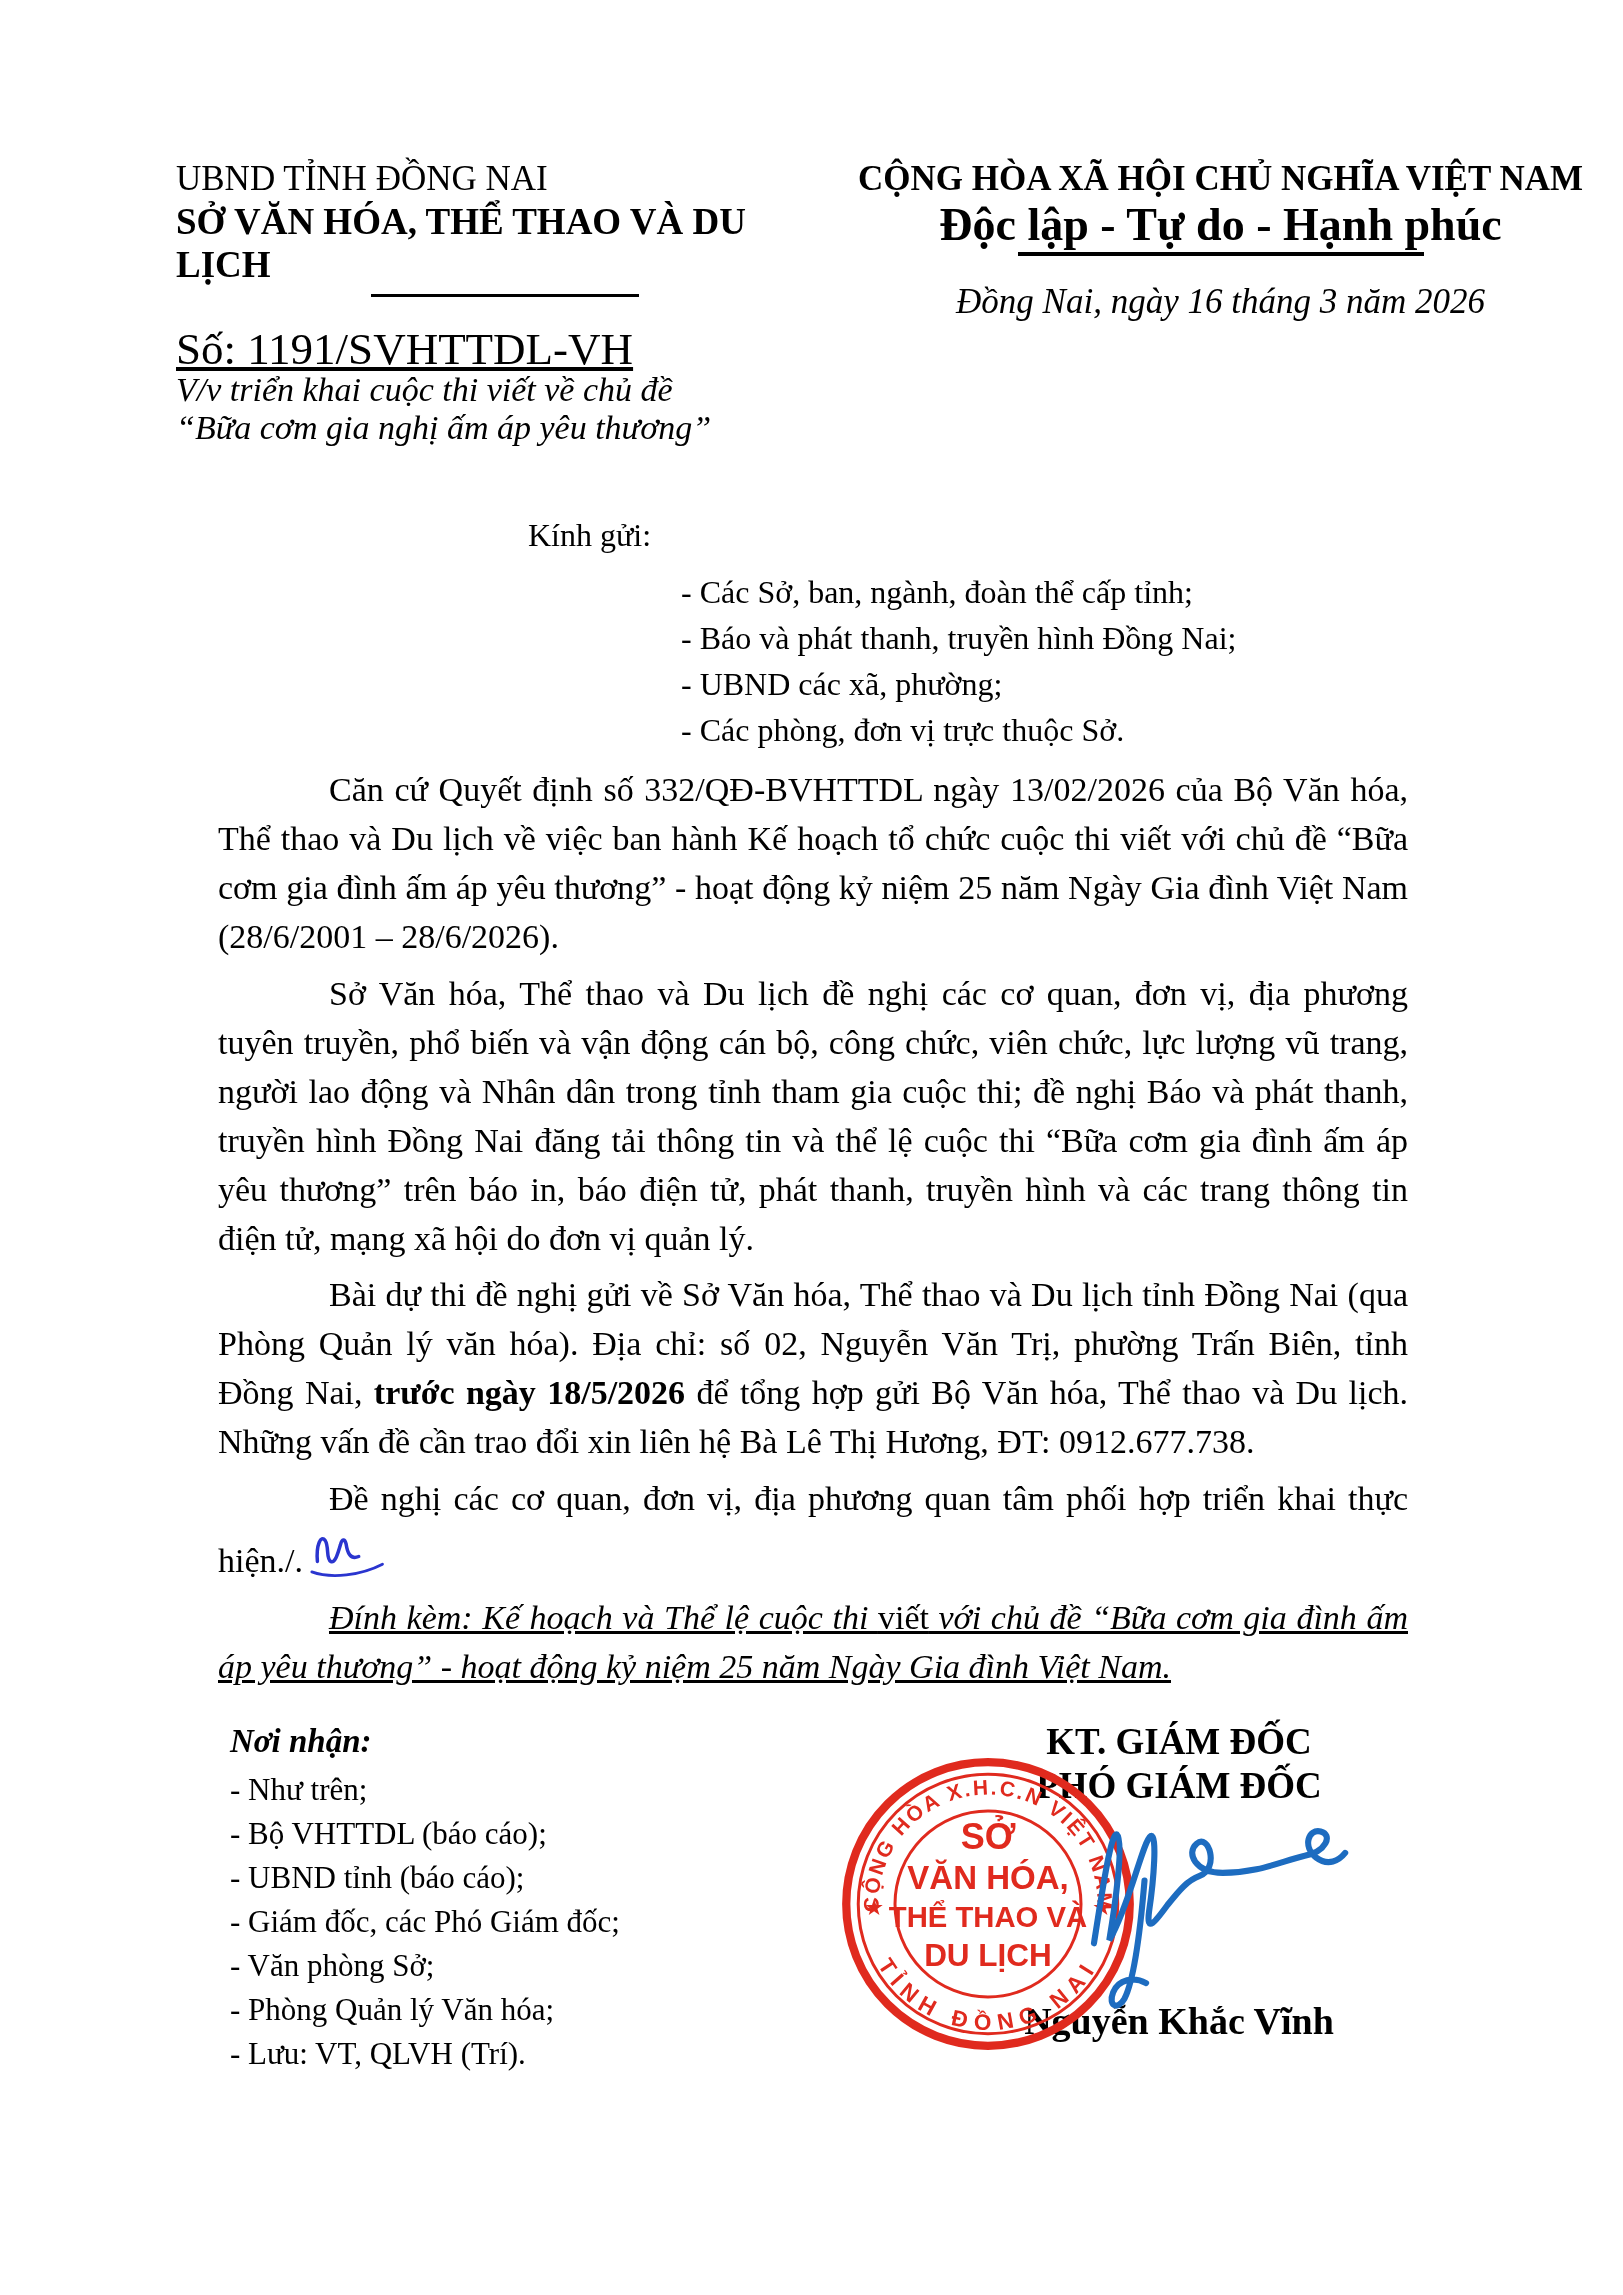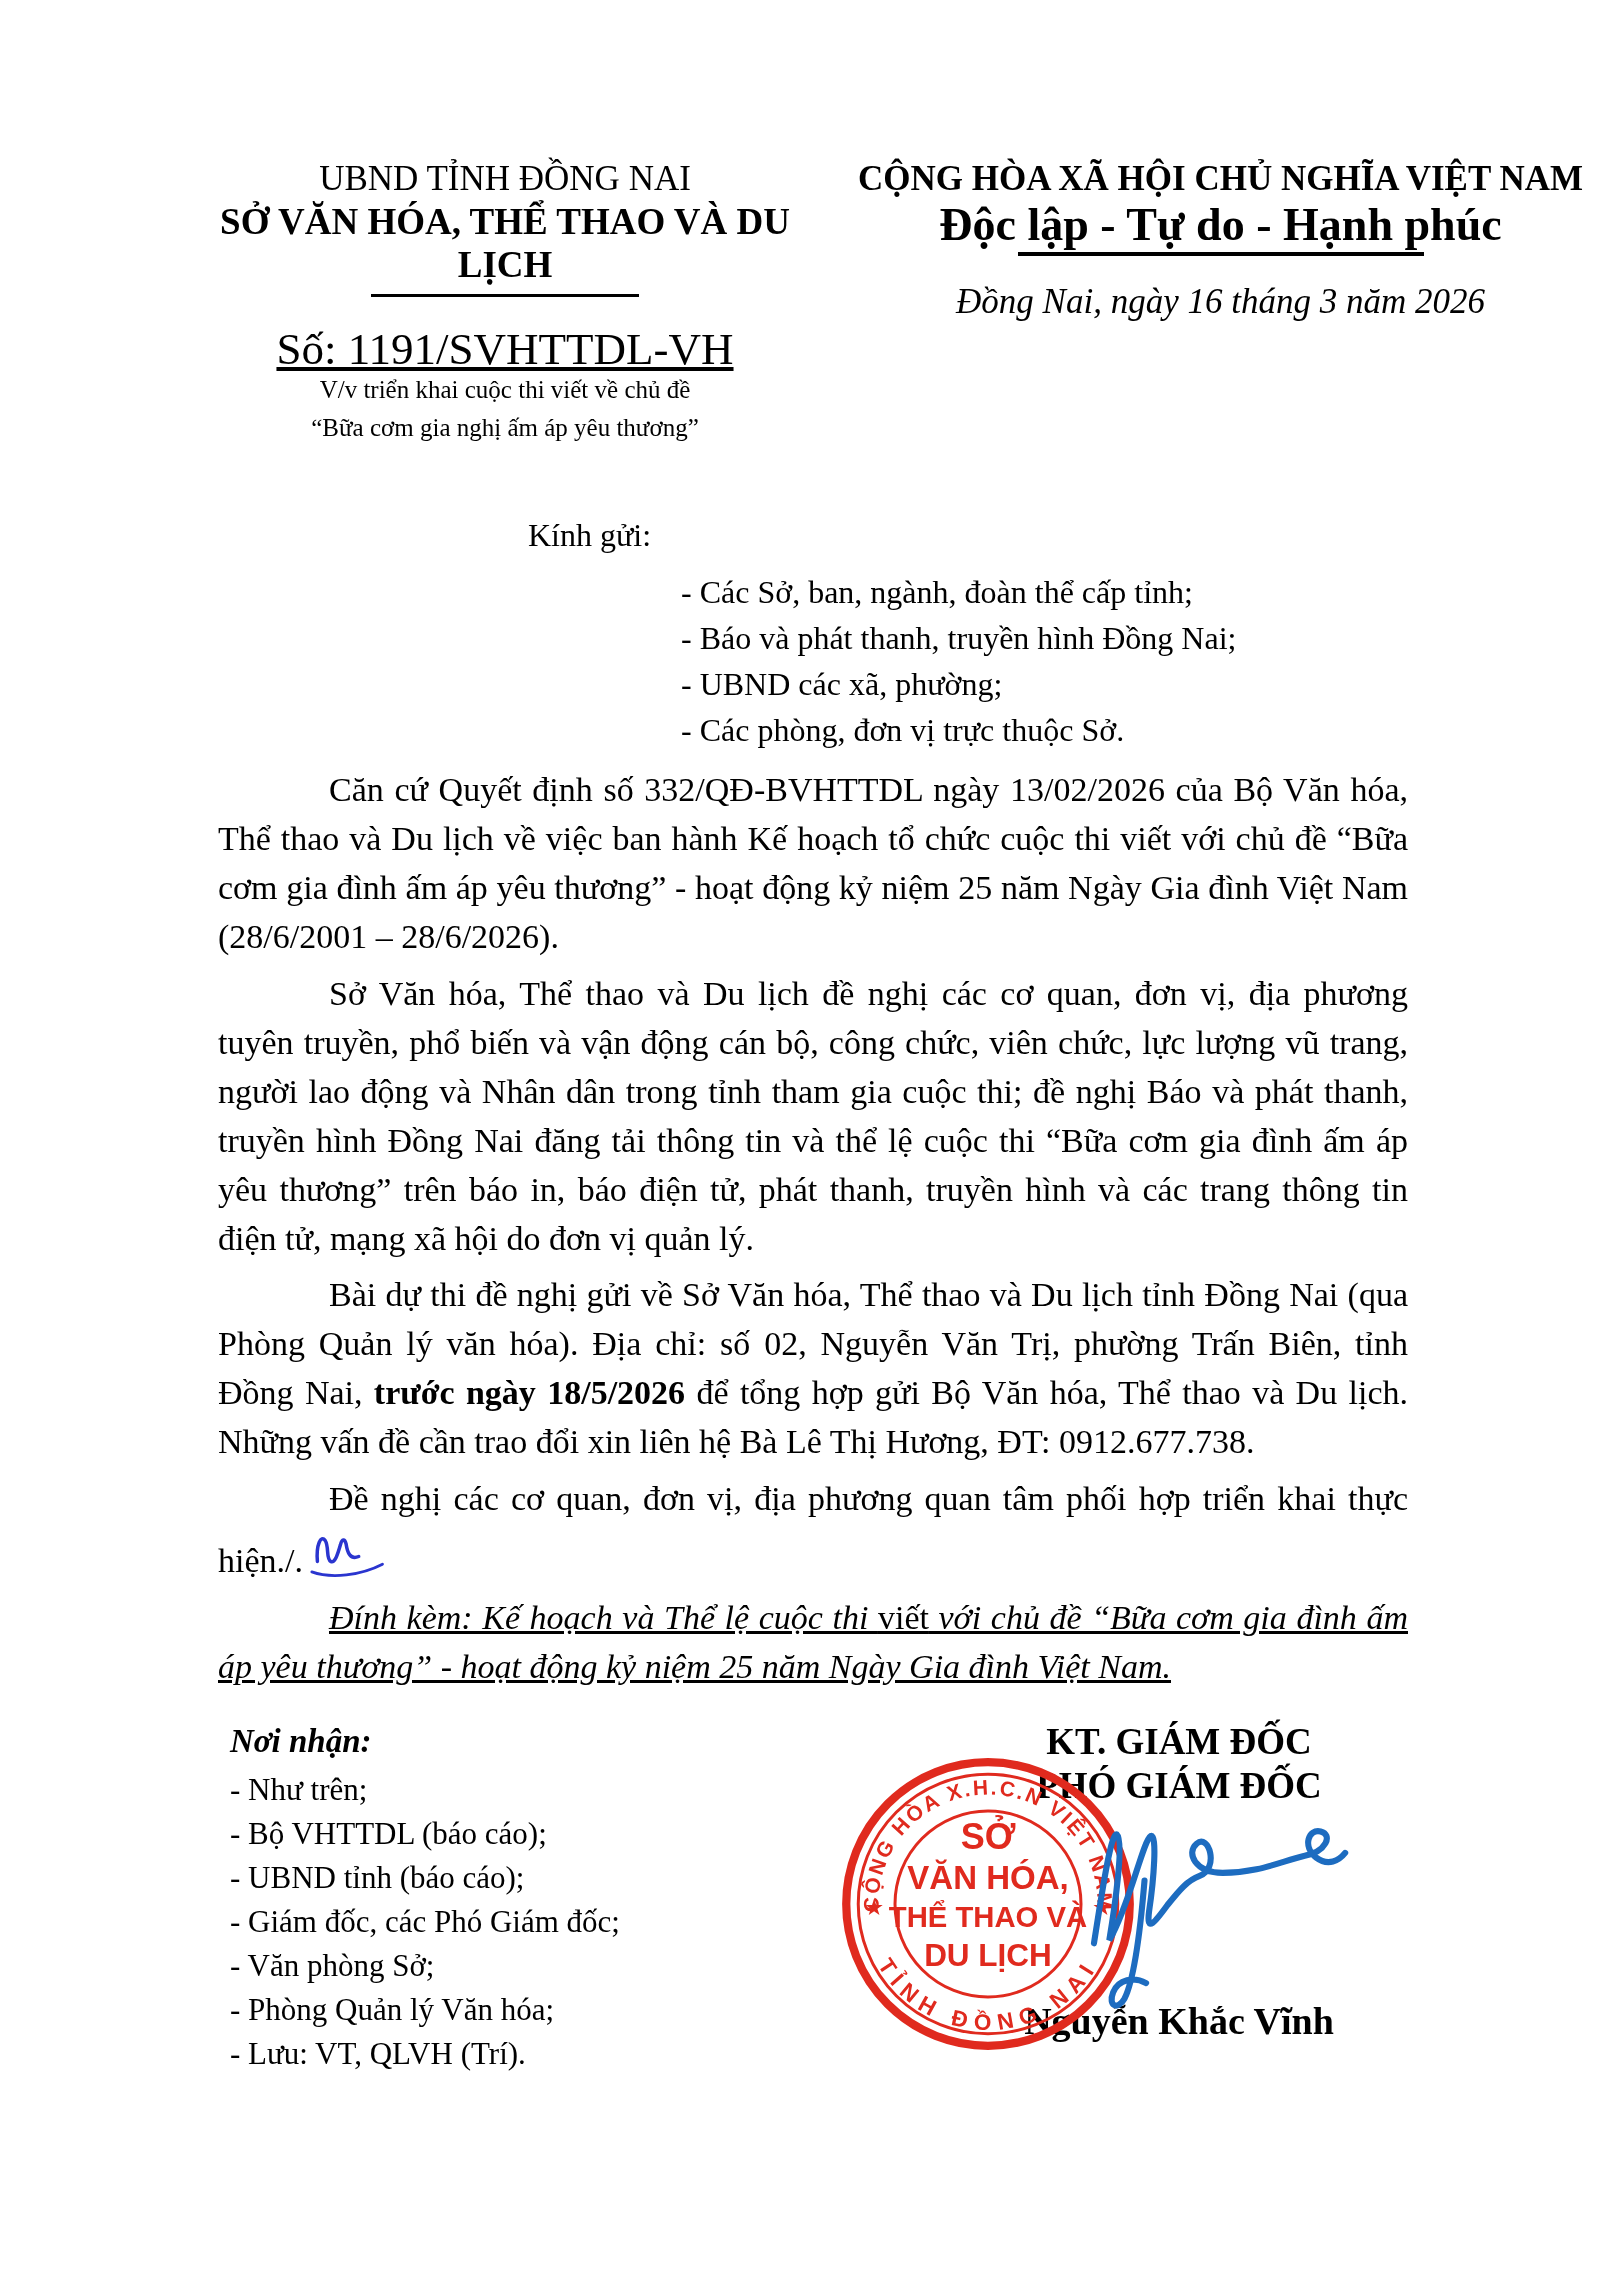--- a/index.html
+++ b/index.html
@@ -10,32 +10,32 @@
     height:2295px;
     background:#ffffff;
     font-family:"Liberation Serif","DejaVu Serif",serif;
     color:#000;
     overflow:hidden;
   }
 
   
   .hdr-left {
     position:absolute; left:176px; top:157px; width:658px;
-    text-align:center; line-height:43px;
+    text-align:left; line-height:43px;
   }
   .hdr-right {
     position:absolute; left:834px; top:157px; width:773px;
     text-align:center; line-height:43px;
   }
   .org-parent { font-size:35px; }
   .org-name   { font-size:37px; font-weight:bold; letter-spacing:0px; }
   .rule-left  { width:268px; height:3.8px; background:#000; margin:7.7px auto 0 auto; }
   .rule-right { width:406px; height:3.8px; background:#000; margin:6.1px auto 0 auto; }
   .doc-number { font-size:45px; margin-top:31px;text-decoration:underline; }
-  .subject    { font-size:25px; line-height:38px; }
+  .subject    { font-size:34px; line-height:38px;font-style:italic; }
   .nat-title  { font-size:35px; font-weight:bold; }
   .nat-motto  { font-size:46px; font-weight:bold; margin-top:3.1px; }
   .date-line  { font-size:35px; font-style:italic; margin-top:24px; }
 
   
   .kg-block { position:absolute; left:528px; top:512px; font-size:32px; line-height:46px; }
   .kg-label { margin-bottom:10.7px; }
   .kg-items { margin-left:153px; }
 
   

